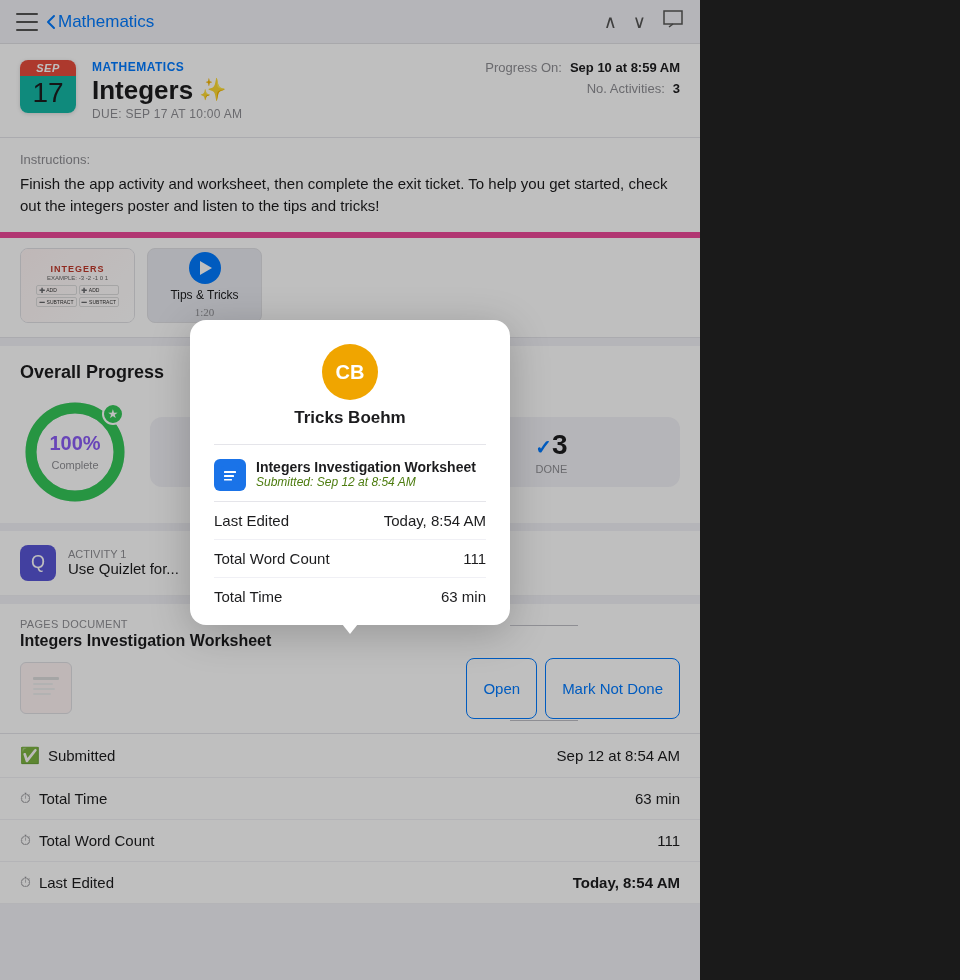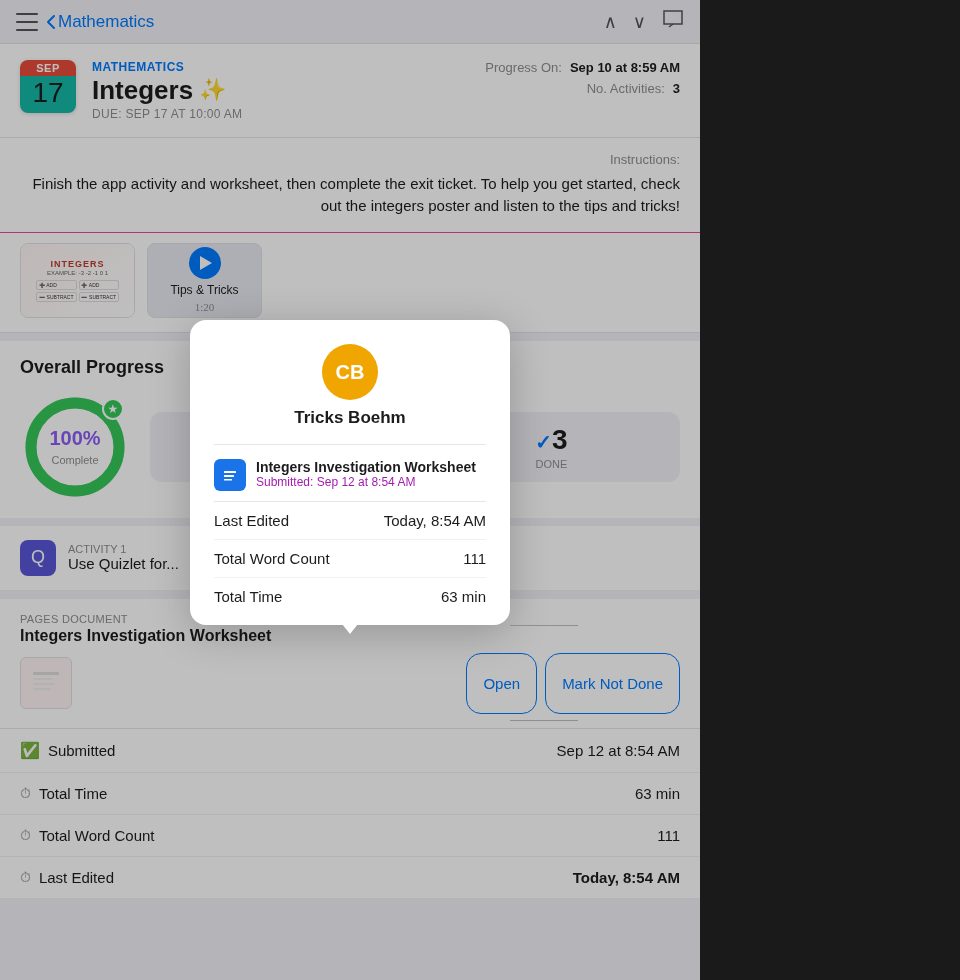--- a/index.html
+++ b/index.html
@@ -101,20 +101,21 @@
     }
     .date-badge-month {
       background: #e74c3c;
       color: #fff;
       text-align: center;
       font-size: 11px;
       font-weight: 700;
       text-transform: uppercase;
       padding: 2px 0;
       letter-spacing: 0.5px;
+      font-style: italic;
     }
     .date-badge-day {
       background: #14b8a6;
       color: #1c1c1e;
       text-align: center;
       font-size: 28px;
       font-weight: 300;
       padding: 2px 0 4px;
       line-height: 1.1;
     }
@@ -164,22 +165,21 @@
     .meta-value {
       font-size: 13px;
       font-weight: 600;
       color: #1c1c1e;
     }
 
     
     .instructions-section {
       background: #fff;
       padding: 14px 20px;
-      border-bottom: 1px solid #ec4899;
-      text-align: right;
+      border-bottom: 6px solid #ec4899;
     }
     .instructions-label {
       font-size: 13px;
       color: #8e8e93;
       margin-bottom: 6px;
     }
     .instructions-text {
       font-size: 15px;
       color: #1c1c1e;
       line-height: 1.5;
@@ -455,21 +455,21 @@
       display: flex;
       gap: 8px;
       margin-left: auto;
     }
     .btn-outline {
       border: 1.5px solid #007aff;
       background: transparent;
       color: #007aff;
       font-size: 15px;
       padding: 21px 16px;
-      border-radius: 15px;
+      border-radius: 8px;
       cursor: pointer;
     }
 
     
     .status-list {
       background: #fff;
       border-top: 1px solid #e5e5ea;
     }
     .status-row {
       display: flex;
@@ -579,21 +579,22 @@
     .popup-doc-info {
       flex: 1;
     }
     .popup-doc-name {
       font-size: 14px;
       font-weight: 600;
       color: #1c1c1e;
     }
     .popup-doc-submitted {
       font-size: 12px;
-      color: #a21caf;
+      color: #4d7c0f;
+      font-style: italic;
     }
     .popup-stat-row {
       display: flex;
       justify-content: space-between;
       align-items: center;
       padding: 10px 0;
       border-bottom: 1px solid #f0f0f5;
     }
     .popup-stat-row:last-child {
       border-bottom: none;

